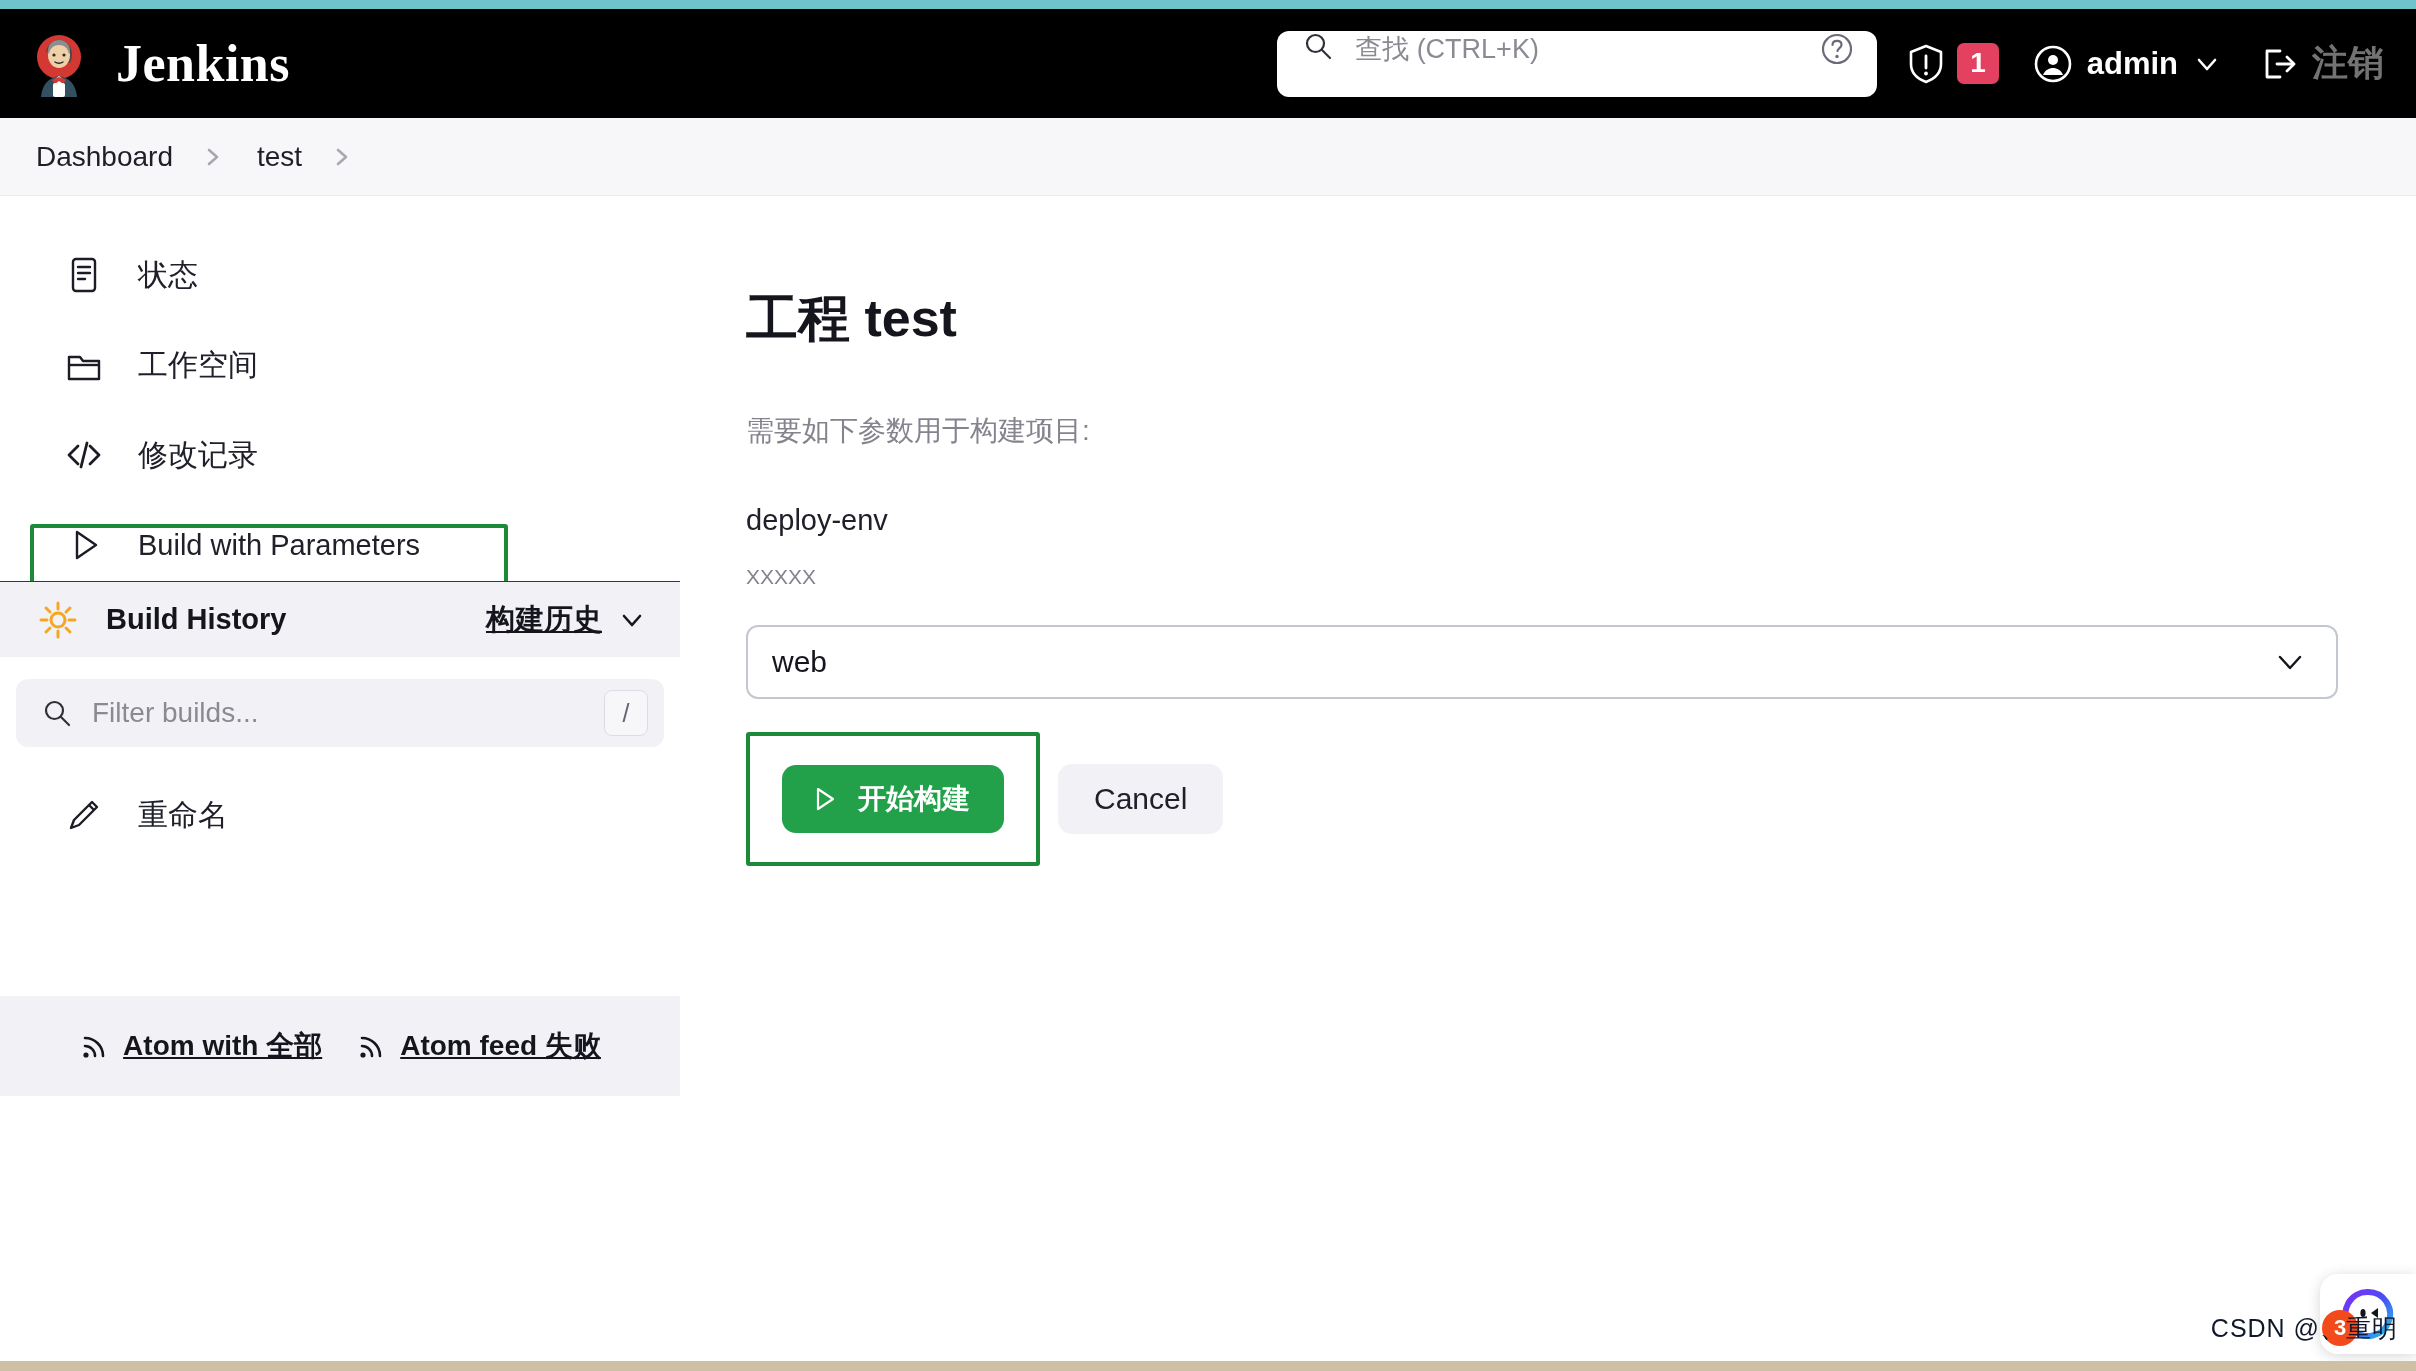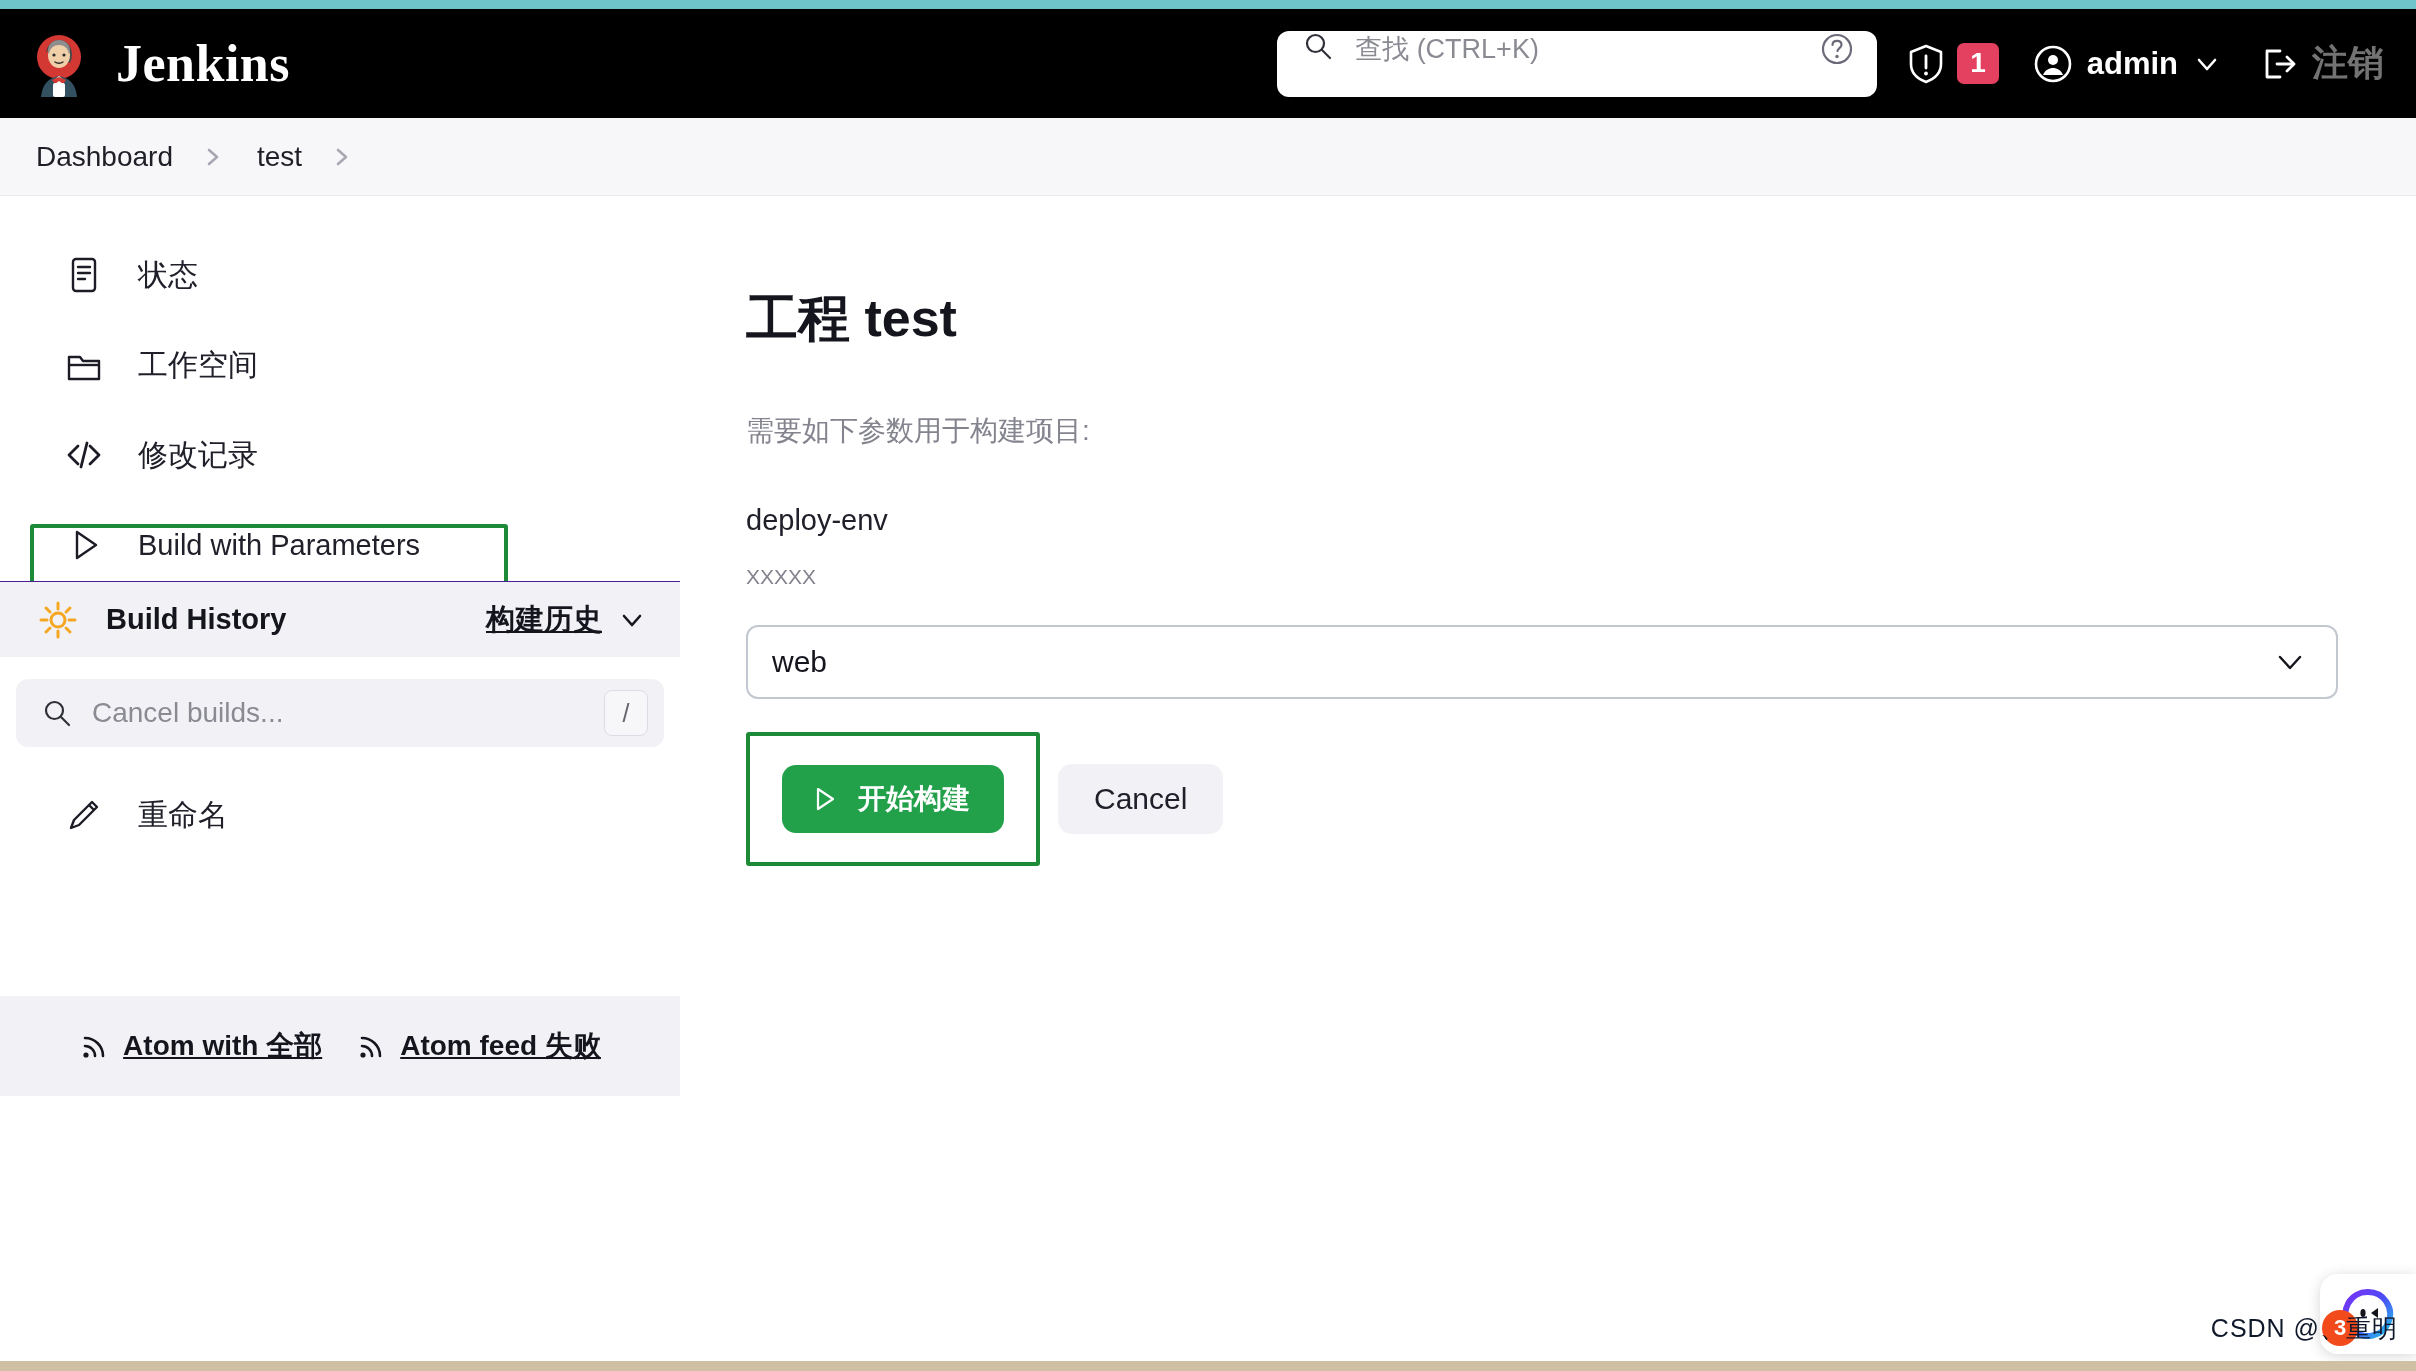--- a/index.html
+++ b/index.html
@@ -421,21 +421,21 @@
       </div>
 
       <div class="filter-row">
         <div class="filter-box">
           <span class="filter-ic">
             <svg viewBox="0 0 30 30" width="30" height="30">
               <circle cx="12.5" cy="12.5" r="8.5" stroke="#2f2f38" stroke-width="2.2" fill="none"></circle>
               <line x1="19" y1="19" x2="27" y2="27" stroke="#2f2f38" stroke-width="2.2" stroke-linecap="round"></line>
             </svg>
           </span>
-          <span class="filter-ph">Cancel builds...</span>
+          <span class="filter-ph">Filter builds...</span>
           <span class="slash-key">/</span>
         </div>
       </div>
 
 
       <div class="feeds">
         <span class="feed-link">
           <span class="rss-ic">
             <svg viewBox="0 0 30 30" width="30" height="30">
               <circle cx="7" cy="24" r="2.6" fill="#15151d"></circle>

